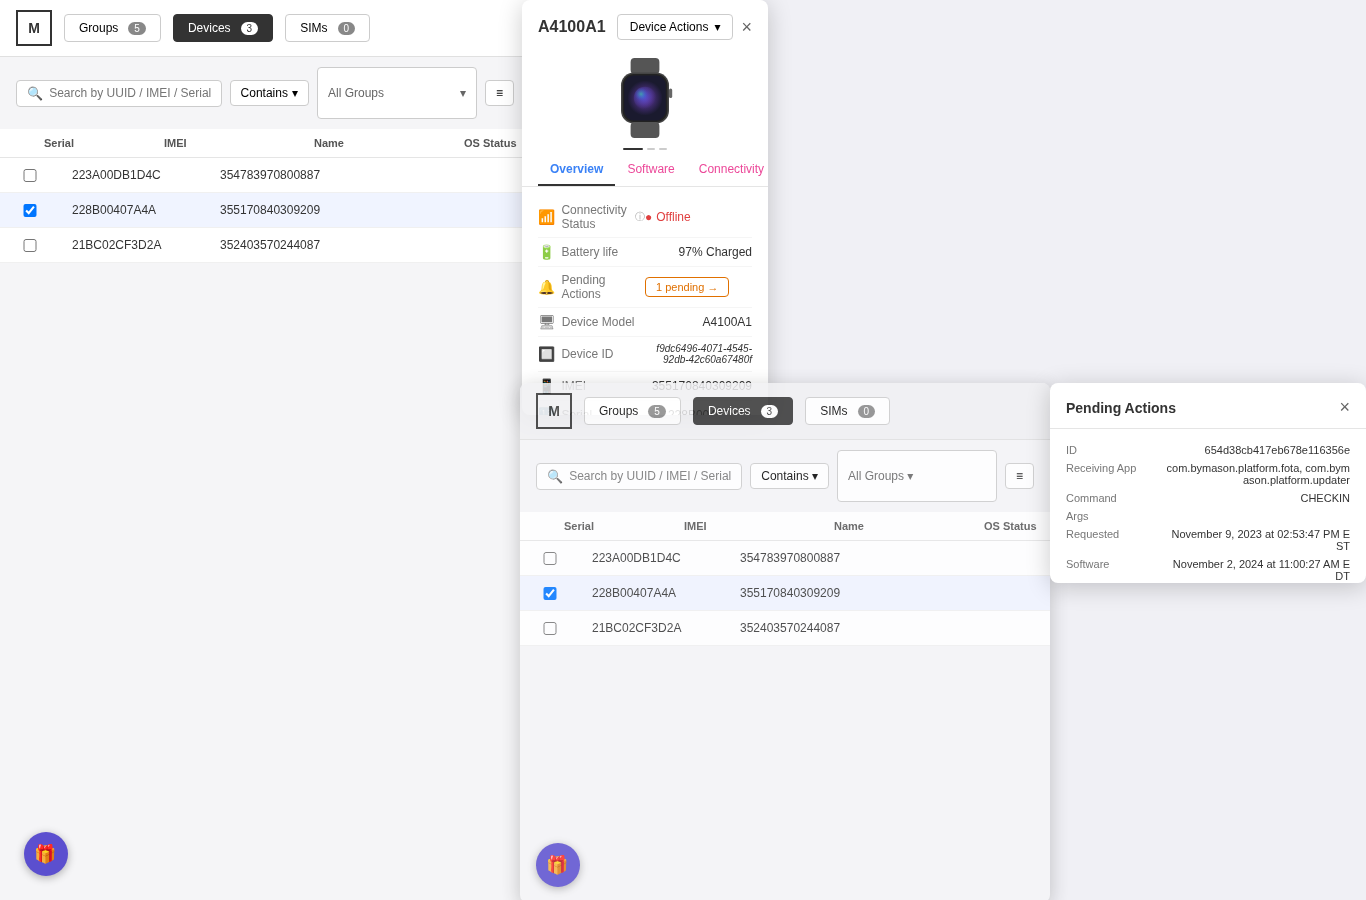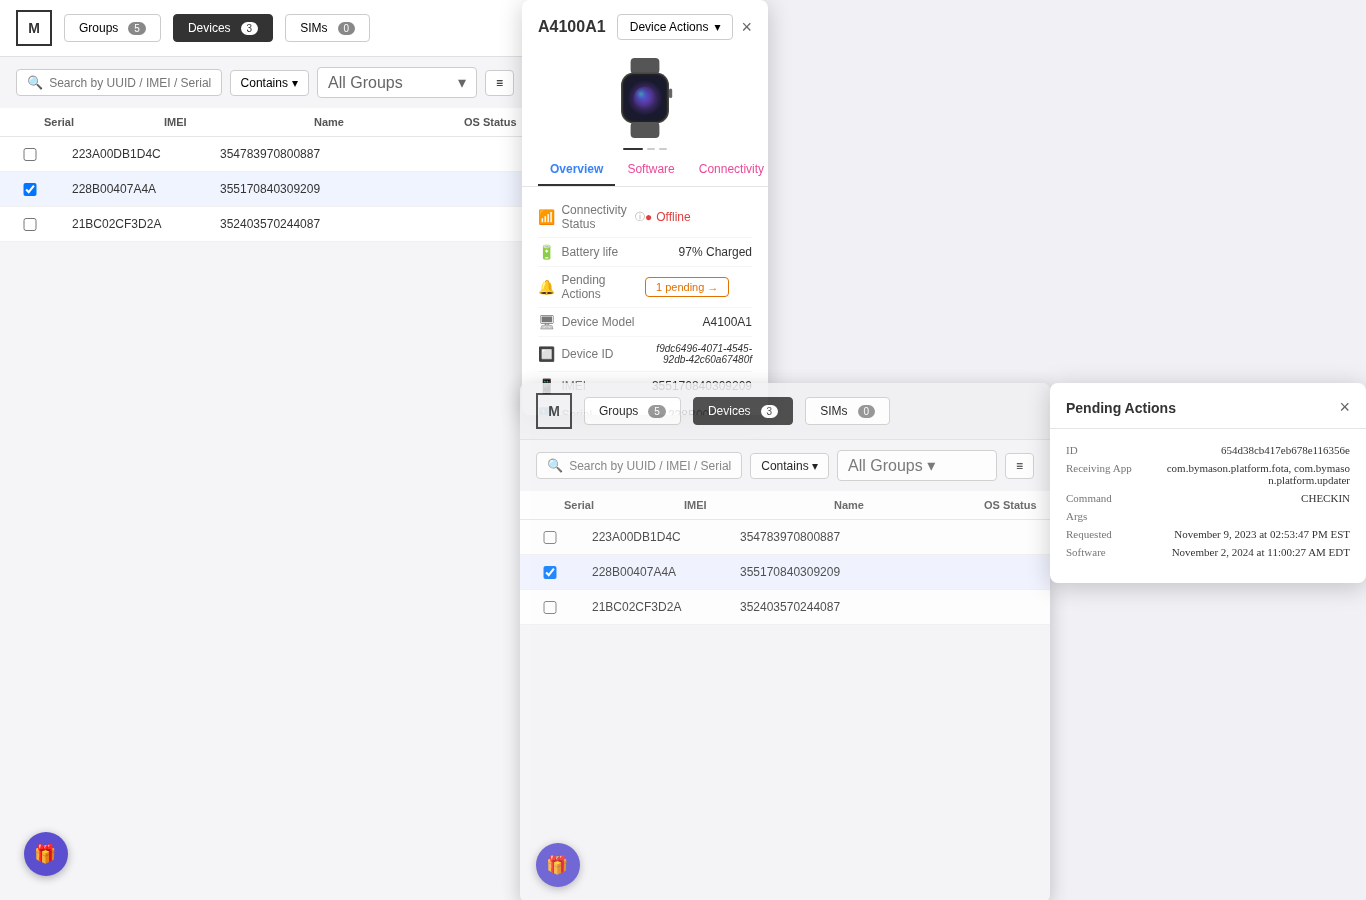--- a/index.html
+++ b/index.html
@@ -13,21 +13,21 @@
     .header { display: flex; align-items: center; padding: 10px 16px; background: #fff; border-bottom: 1px solid #e0e0e0; gap: 12px; }
     .logo-box { width: 36px; height: 36px; border: 2px solid #333; display: flex; align-items: center; justify-content: center; font-weight: 900; font-size: 14px; }
     .tab-btn { padding: 6px 14px; border: 1px solid #ccc; background: #fff; border-radius: 4px; cursor: pointer; font-size: 12px; display: flex; align-items: center; gap: 10px; }
     .tab-btn.active { background: #333; color: #fff; border-color: #333; }
     .tab-badge { background: #888; color: #fff; border-radius: 10px; padding: 1px 6px; font-size: 10px; }
     .tab-btn.active .tab-badge { background: #fff; color: #333; }
     .search-bar { display: flex; align-items: center; padding: 10px 16px; gap: 8px; background: #f5f5f7; }
     .search-input { display: flex; align-items: center; border: 1px solid #ccc; background: #fff; border-radius: 4px; padding: 5px 10px; gap: 6px; flex: 1; max-width: 260px; }
     .search-input input { border: none; outline: none; font-size: 12px; background: transparent; width: 100%; }
     .contains-btn { border: 1px solid #ccc; background: #fff; border-radius: 4px; padding: 5px 10px; font-size: 12px; cursor: pointer; display: flex; align-items: center; gap: 4px; }
-    .group-select { border: 1px solid #ccc; background: #fff; border-radius: 4px; padding: 5px 10px; font-size: 16px; color: #666; flex: 1; max-width: 160px; display: flex; align-items: center; justify-content: space-between; }
+    .group-select { border: 1px solid #ccc; background: #fff; border-radius: 4px; padding: 18px 10px; font-size: 12px; color: #666; flex: 1; max-width: 160px; display: flex; align-items: center; justify-content: space-between; }
     .filter-btn { border: 1px solid #ccc; background: #fff; border-radius: 4px; padding: 5px 10px; font-size: 12px; cursor: pointer; }
     .table-container { background: #fff; }
     .table-header { display: grid; grid-template-columns: 28px 120px 150px 150px 120px 120px 100px; padding: 8px 16px; border-bottom: 1px solid #e5e5e5; font-weight: 600; font-size: 11px; color: #555; }
     .table-row { display: grid; grid-template-columns: 28px 120px 150px 150px 120px 120px 100px; padding: 10px 16px; border-bottom: 1px solid #f0f0f0; font-size: 12px; align-items: center; gap: 28px; }
     .table-row.selected { background: #f0f4ff; }
     .status-badge { display: inline-flex; align-items: center; gap: 4px; font-size: 12px; }
     .status-badge.updated { color: #22a06b; }
     .dot { width: 8px; height: 8px; border-radius: 50%; display: inline-block; }
     .dot.green { background: #22a06b; }
     .fab { position: absolute; bottom: 24px; left: 24px; width: 44px; height: 44px; border-radius: 50%; background: #5b4fcf; display: flex; align-items: center; justify-content: center; color: #fff; font-size: 18px; cursor: pointer; box-shadow: 0 2px 8px rgba(0,0,0,0.3); }
@@ -62,21 +62,21 @@
 
     
     .pending-panel {
       position: absolute; top: 383px; left: 1050px; width: 316px; height: 200px;
       background: #fff; border-radius: 8px; box-shadow: 0 4px 24px rgba(0,0,0,0.2);
       overflow: hidden;
     }
     .pending-header { display: flex; align-items: center; justify-content: space-between; padding: 14px 16px 10px; border-bottom: 1px solid #e5e5e5; }
     .pending-title { font-size: 14px; font-weight: 700; }
     .pending-body { padding: 12px 16px; font-size: 11px; }
-    .pending-row { display: flex; justify-content: space-between; padding: 3px 0; font-family: Liberation Serif, serif; }
+    .pending-row { display: flex; justify-content: space-between; padding: 3px 0; }
     .pending-key { color: #777; min-width: 100px; }
     .pending-val { color: #333; text-align: right; flex: 1; word-break: break-all; }
 
     
     .watch-svg { }
   </style>
 </head>
 <body>
 
 <div class="bg-layer">

